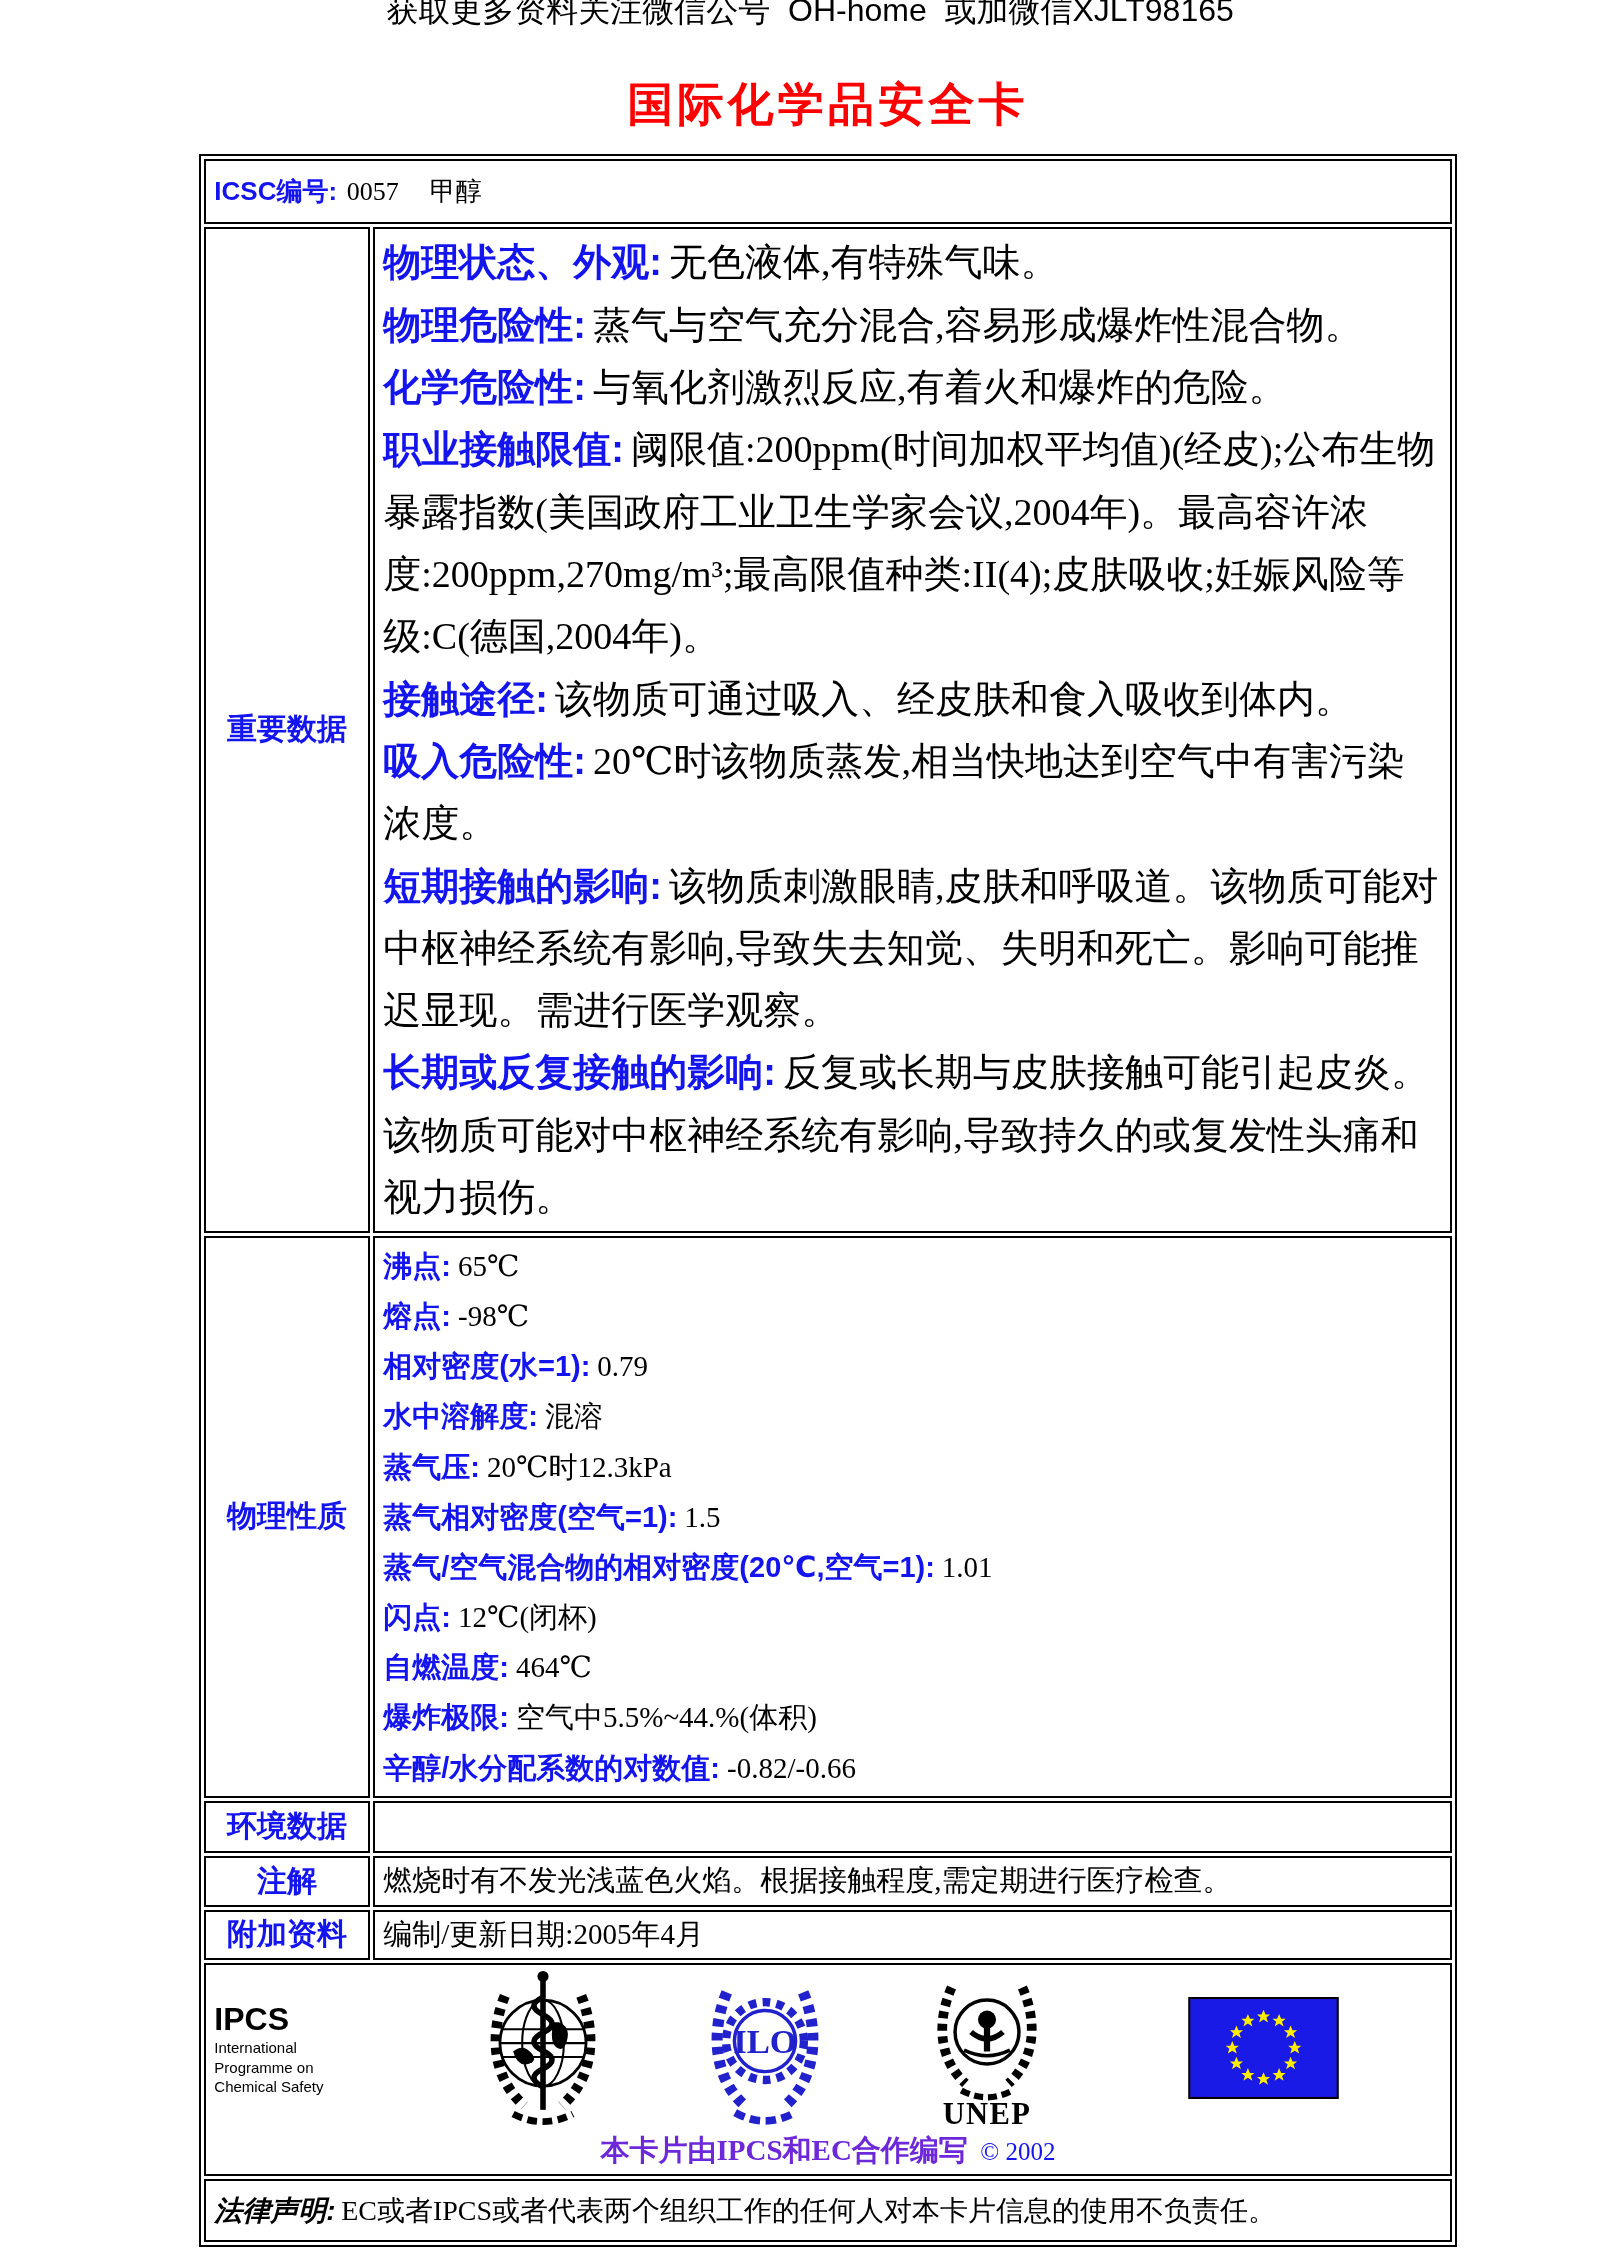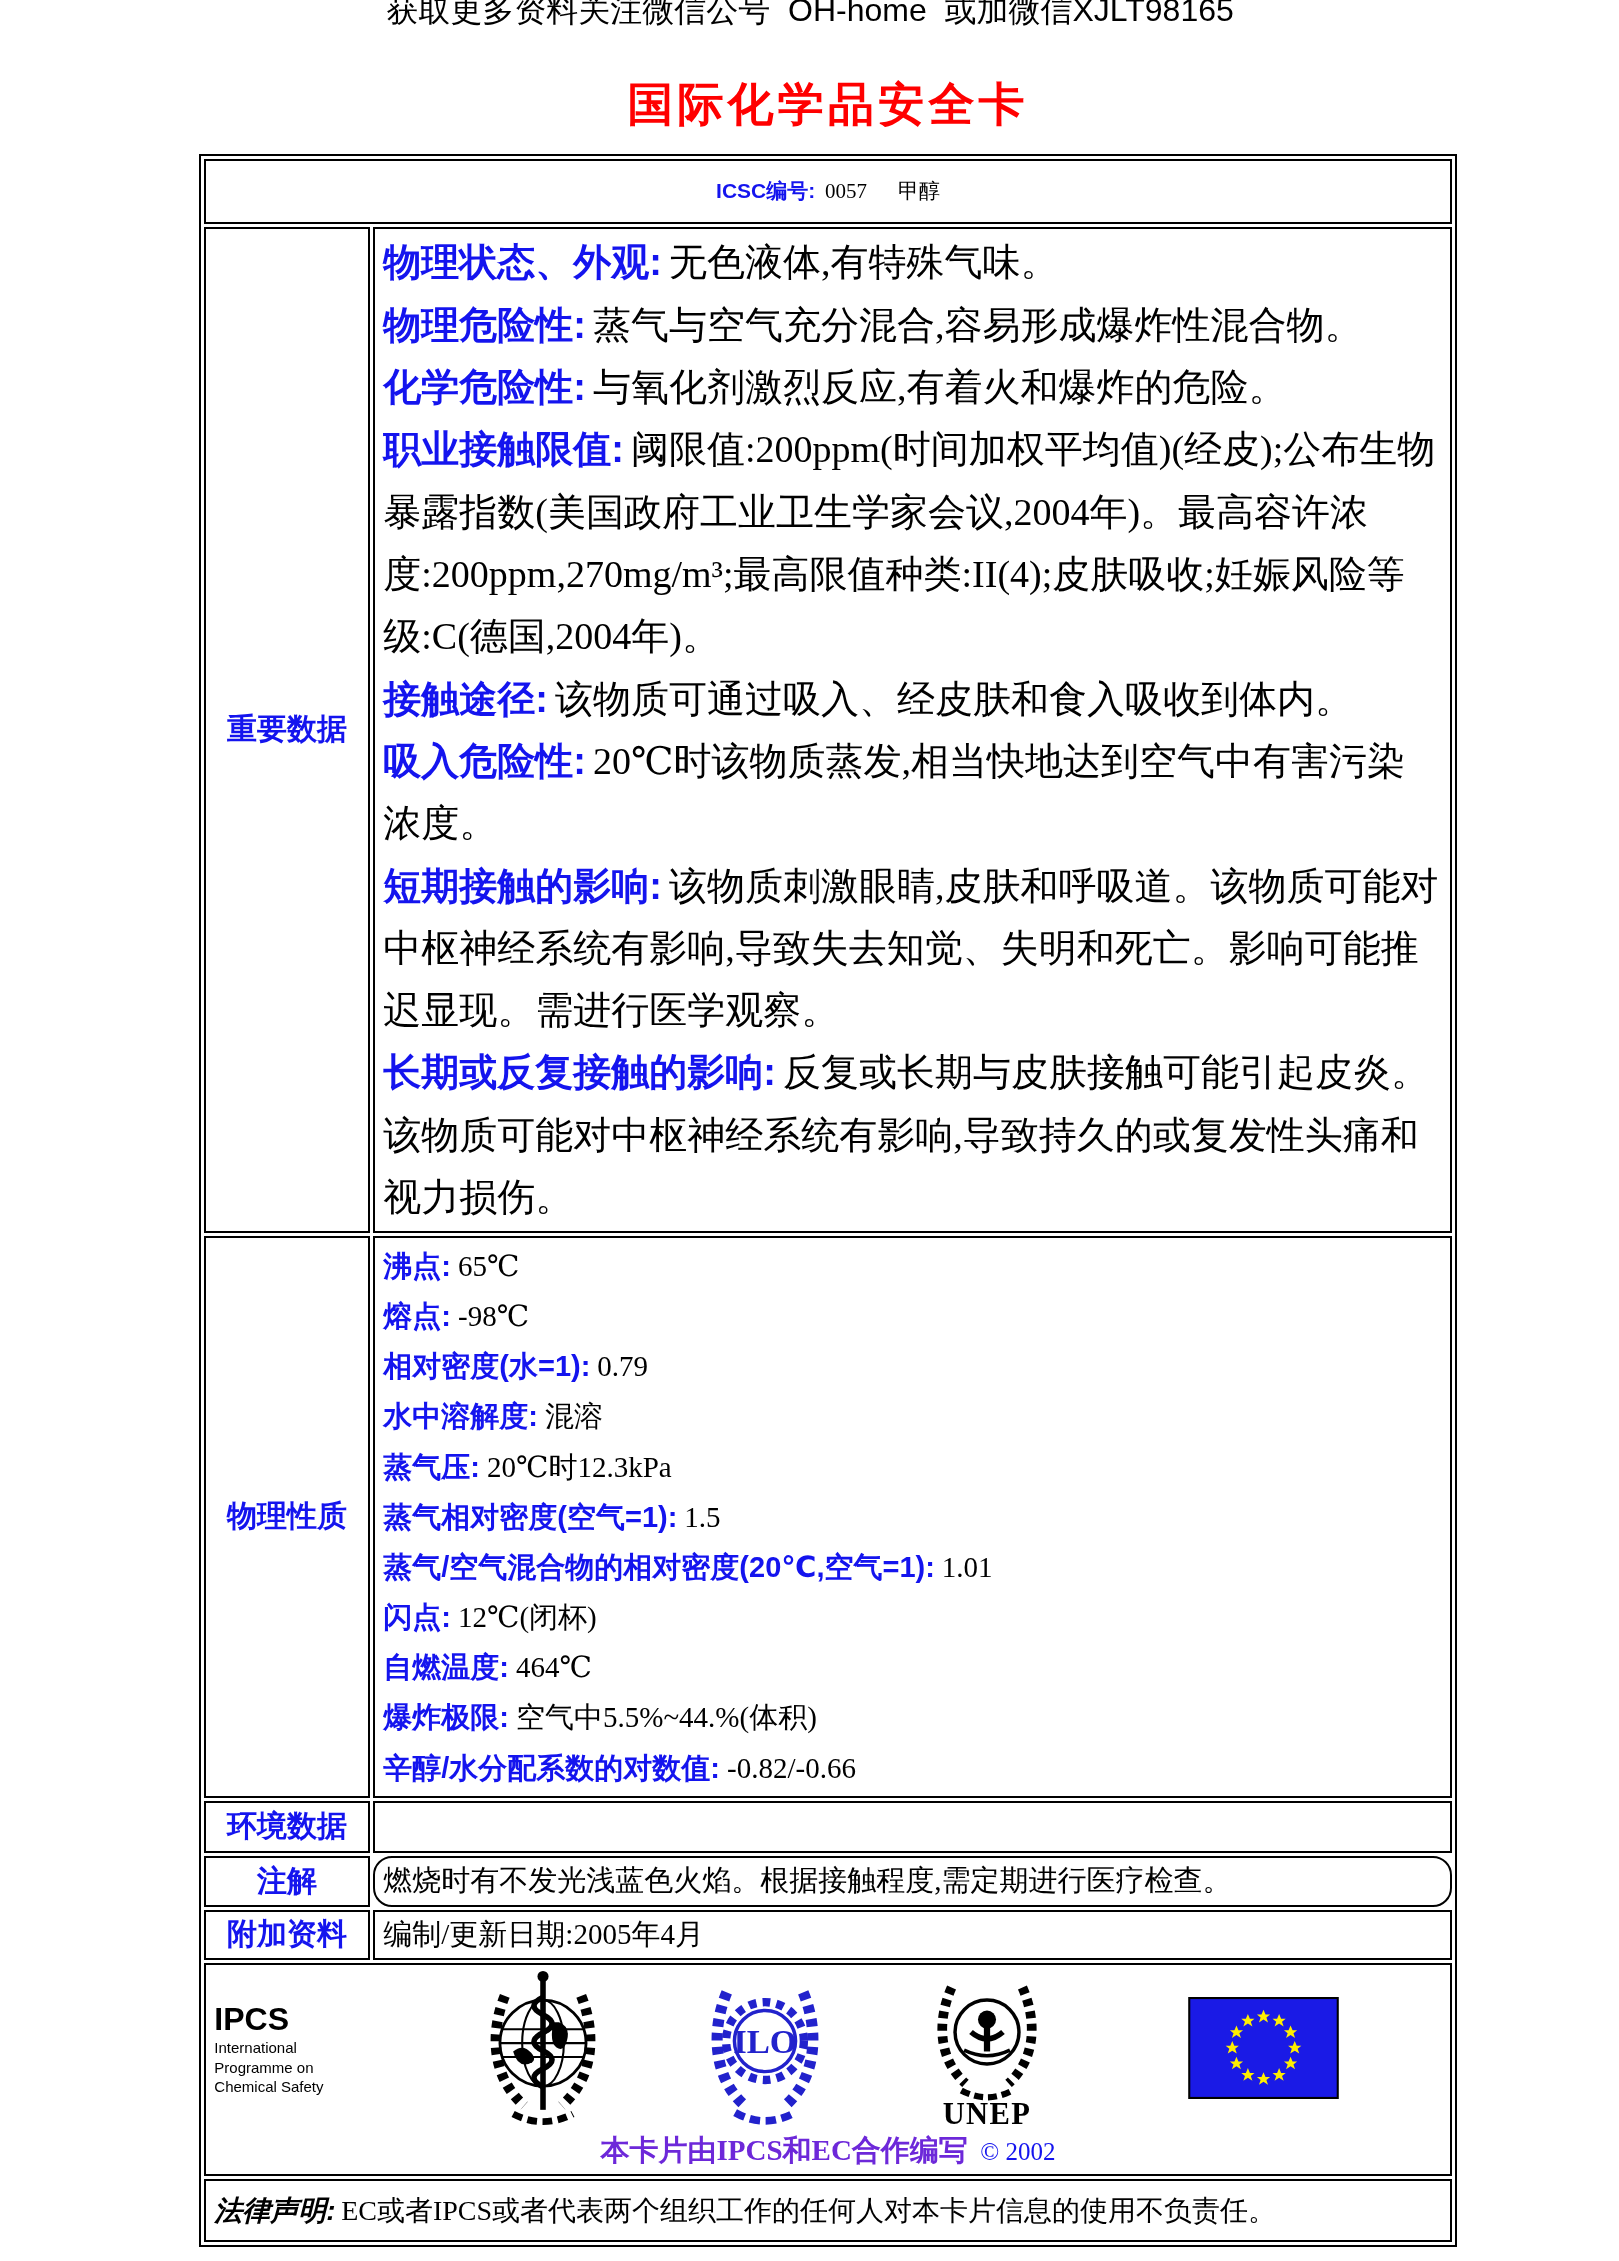--- a/index.html
+++ b/index.html
@@ -22,21 +22,21 @@
     border-collapse:separate;border-spacing:3.5px;border:2.8px solid #000;
     background:#fff;table-layout:fixed;
   }
   table.card td{border:2.1px solid #000;padding:2.8px 8.3px;vertical-align:middle;background:#fff;}
   col.side-col{width:166px;}
   td.side{
     text-align:center;color:#1414ee;font-weight:bold;font-size:30px;
     font-family:"Liberation Sans","DejaVu Sans",sans-serif;
   }
   td.content{font-size:29px;vertical-align:top;}
-  .hdr{display:flex;justify-content:center;align-items:center;font-size:21px;gap:31px;}
+  .hdr{display:flex;justify-content:flex-start;align-items:center;font-size:26px;gap:31px;}
   .hdr .lbl{color:#1414ee;font-weight:bold;font-family:"Liberation Sans","DejaVu Sans",sans-serif;}
   .hdr .val{color:#000;margin-left:9.7px;}
   .hdr-right{color:#000;}
   p.line{margin:0;line-height:1.64;font-size:38px;}
   p.prop{margin:0;line-height:1.73;font-size:29px;}
   .lbl-b{color:#1414ee;font-weight:bold;font-family:"Liberation Sans","DejaVu Sans",sans-serif;margin-right:7px;}
   .val-t{color:#000;}
   .logos-cell{padding:7px 14px 4.2px 11px;}
   .logos-row{display:flex;align-items:center;}
   .ipcs-block{width:187px;font-family:"Liberation Sans","DejaVu Sans",sans-serif;}
@@ -109,21 +109,21 @@
     </td>
   </tr>
 
   <tr>
     <td class="side" style="height:43px;">环境数据</td>
     <td class="content"></td>
   </tr>
 
   <tr>
     <td class="side" style="height:40px;">注解</td>
-    <td class="content" style="vertical-align:middle;border-radius:19px;">燃烧时有不发光浅蓝色火焰。根据接触程度,需定期进行医疗检查。</td>
+    <td class="content" style="vertical-align:middle;">燃烧时有不发光浅蓝色火焰。根据接触程度,需定期进行医疗检查。</td>
   </tr>
 
   <tr>
     <td class="side" style="height:39px;">附加资料</td>
     <td class="content" style="vertical-align:middle;">编制/更新日期:2005年4月</td>
   </tr>
 
   <tr>
     <td colspan="2" class="logos-cell" style="height:182px;">
       <div class="logos-row">

